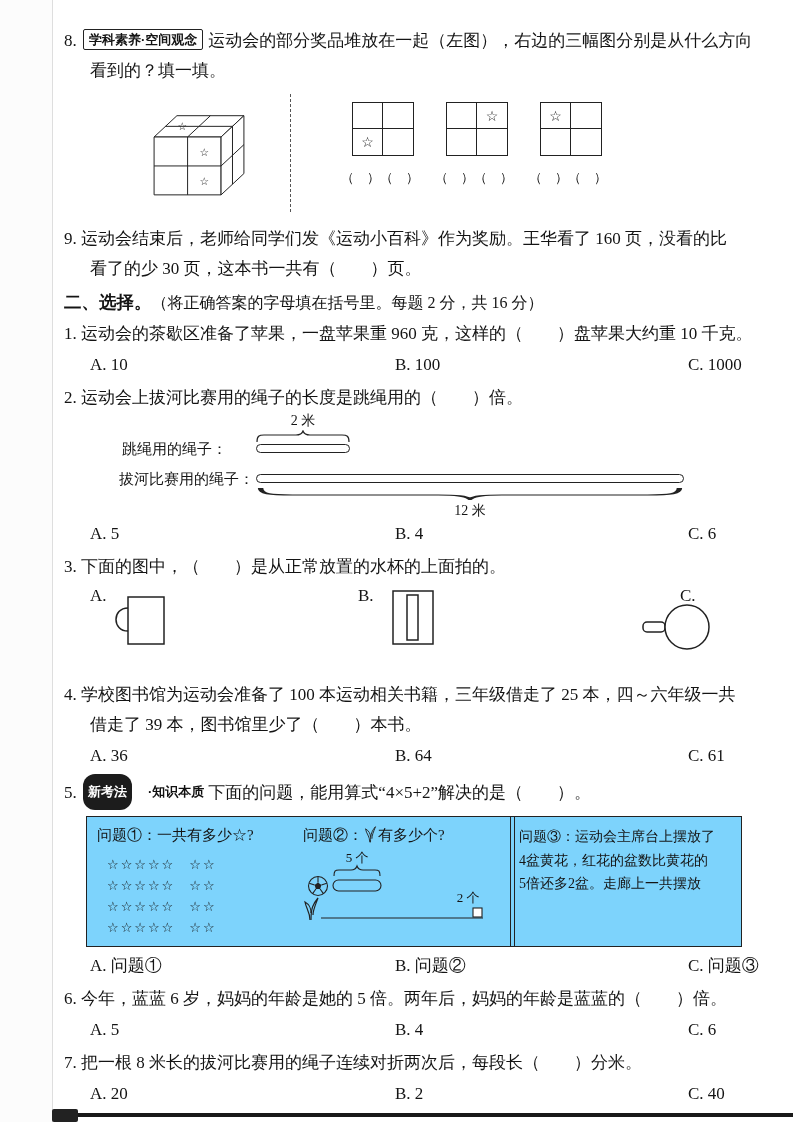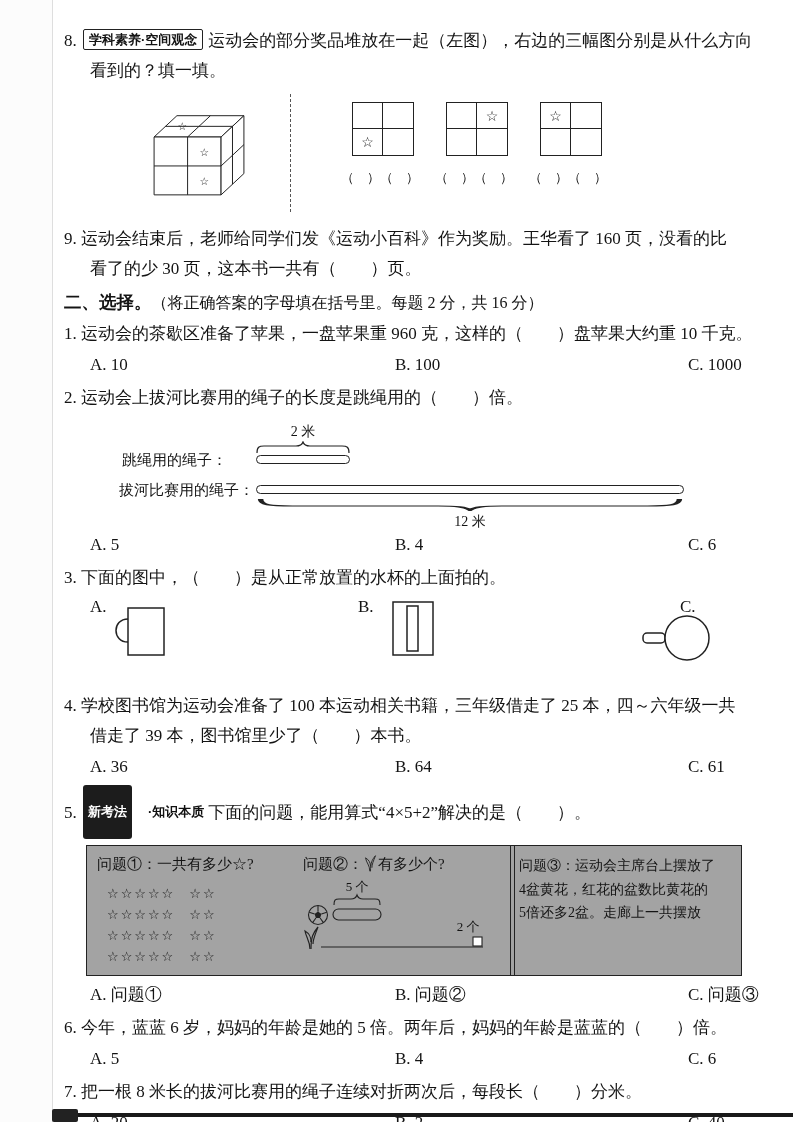--- a/index.html
+++ b/index.html
@@ -18,21 +18,21 @@
   .opts { display:flex; padding-left:26px; font-size:17px; line-height:30px; margin:1px 0 3px 0;gap:36px; }
   .opts .o1 { width:269px; } .opts .o2 { width:257px; } .opts .o3 { flex:1; }
 
   .badge8 {
     display:inline-block; border:1.6px solid #222; border-radius:2px; text-indent:0;
     font-family:"Liberation Sans",sans-serif; font-size:13px; font-weight:bold;
     padding:0 5px; line-height:19px; margin:0 5px 0 2px; vertical-align:2px;
   }
   .nk-badge { display:inline-flex; align-items:center; text-indent:0;
     font-family:"Liberation Sans",sans-serif; font-size:13px; font-weight:bold; vertical-align:2px; margin:0 4px 0 2px; }
-  .nk-dark { background:#1c1c1c; color:#fff; padding:12px 5px; border-radius:3px; }
+  .nk-dark { background:#1c1c1c; color:#fff; padding:3px 5px; border-radius:12px; }
   .nk-light { color:#111; padding-left:16px; }
 
   
   .fig8 { position:relative; height:124px; margin:8px 0 6px 0; }
   .cube-svg { position:absolute; left:84px; top:4px; }
   .vsep { position:absolute; left:226px; top:0; height:118px; border-left:1.6px dashed #555; }
   .vgroup { position:absolute; left:288px; top:8px; display:flex; gap:32px; }
   .vg-wrap { width:62px; }
   .vgrid { width:62px; height:54px; border:1.4px solid #222; box-sizing:border-box;
     display:grid; grid-template-columns:1fr 1fr; grid-template-rows:1fr 1fr; background:#fff; }
@@ -41,37 +41,37 @@
     font-family:"DejaVu Sans",sans-serif; font-size:14px; }
   .vcell:nth-child(2n) { border-right:none; }
   .vcell:nth-child(3),.vcell:nth-child(4) { border-bottom:none; }
   .vblank { margin-top:13px; font-size:13px; white-space:nowrap; margin-left:-11px; }
 
   .sect { font-size:17px; line-height:28px; margin:4px 0 2px 0; white-space:nowrap; }
   .sect-num, .sect-title { font-family:"Liberation Sans",sans-serif; font-weight:bold; font-size:17.5px; }
   .sect-desc { font-size:16px; }
 
   
-  .fig2 { position:relative; height:102px; margin:14px 0 0 0; font-size:15px; }
+  .fig2 { position:relative; height:102px; margin:3px 0 0 0; font-size:15px; }
   .f2lab1 { position:absolute; left:58px; top:22px; width:132px; text-align:left; line-height:22px; }
   .f2lab2 { position:absolute; left:26px; top:52px; width:164px; text-align:right; line-height:22px; }
   .rope { position:absolute; height:9px; border:1.2px solid #222; border-radius:5px; background:#fff; box-sizing:border-box; }
   .rope-s { left:192px; top:28px; width:94px; }
   .rope-l { left:192px; top:58px; width:428px; }
   .dim { position:absolute; text-align:center; font-size:14px; }
   .dim-2m { left:192px; top:-4px; width:94px; }
   .dim-12m { left:192px; top:86px; width:428px; }
   .brace { position:absolute; }
 
   
   .fig3 { position:relative; height:92px; margin:4px 0 2px 0; font-size:17px; }
   .f3lab { position:absolute; top:0; }
 
   
-  .q5box { display:flex; width:656px; border:1.5px solid #222; box-sizing:border-box; margin:6px 0 4px 22px; background:#a3a3a3; }
+  .q5box { display:flex; width:656px; border:1.5px solid #222; box-sizing:border-box; margin:6px 0 4px 22px; background:#7dd3fc; }
   .q5p1 { width:210px; padding:7px 2px 8px 10px; box-sizing:border-box; }
   .q5p2 { width:214px; padding:7px 4px 8px 6px; box-sizing:border-box; border-right:1.3px solid #222; }
   .q5p3 { flex:1; border-left:1.3px solid #222; margin-left:3px; padding:8px 10px 6px 4px; box-sizing:border-box;
     font-size:14px; line-height:23.5px; white-space:nowrap; }
   .ptitle { font-size:15px; line-height:22px; white-space:nowrap; }
   .star-rows { margin-top:8px; padding-left:10px; }
   .star-row { font-family:"DejaVu Sans",sans-serif; font-size:13px; line-height:21px; letter-spacing:2px; white-space:nowrap; }
   .star-row .g2 { margin-left:14px; }
   .svgt { font-family:"Liberation Serif","DejaVu Serif",serif; font-size:13px; fill:#141414; }
   .sprout-inline { vertical-align:-3px; margin:0 1px; }

